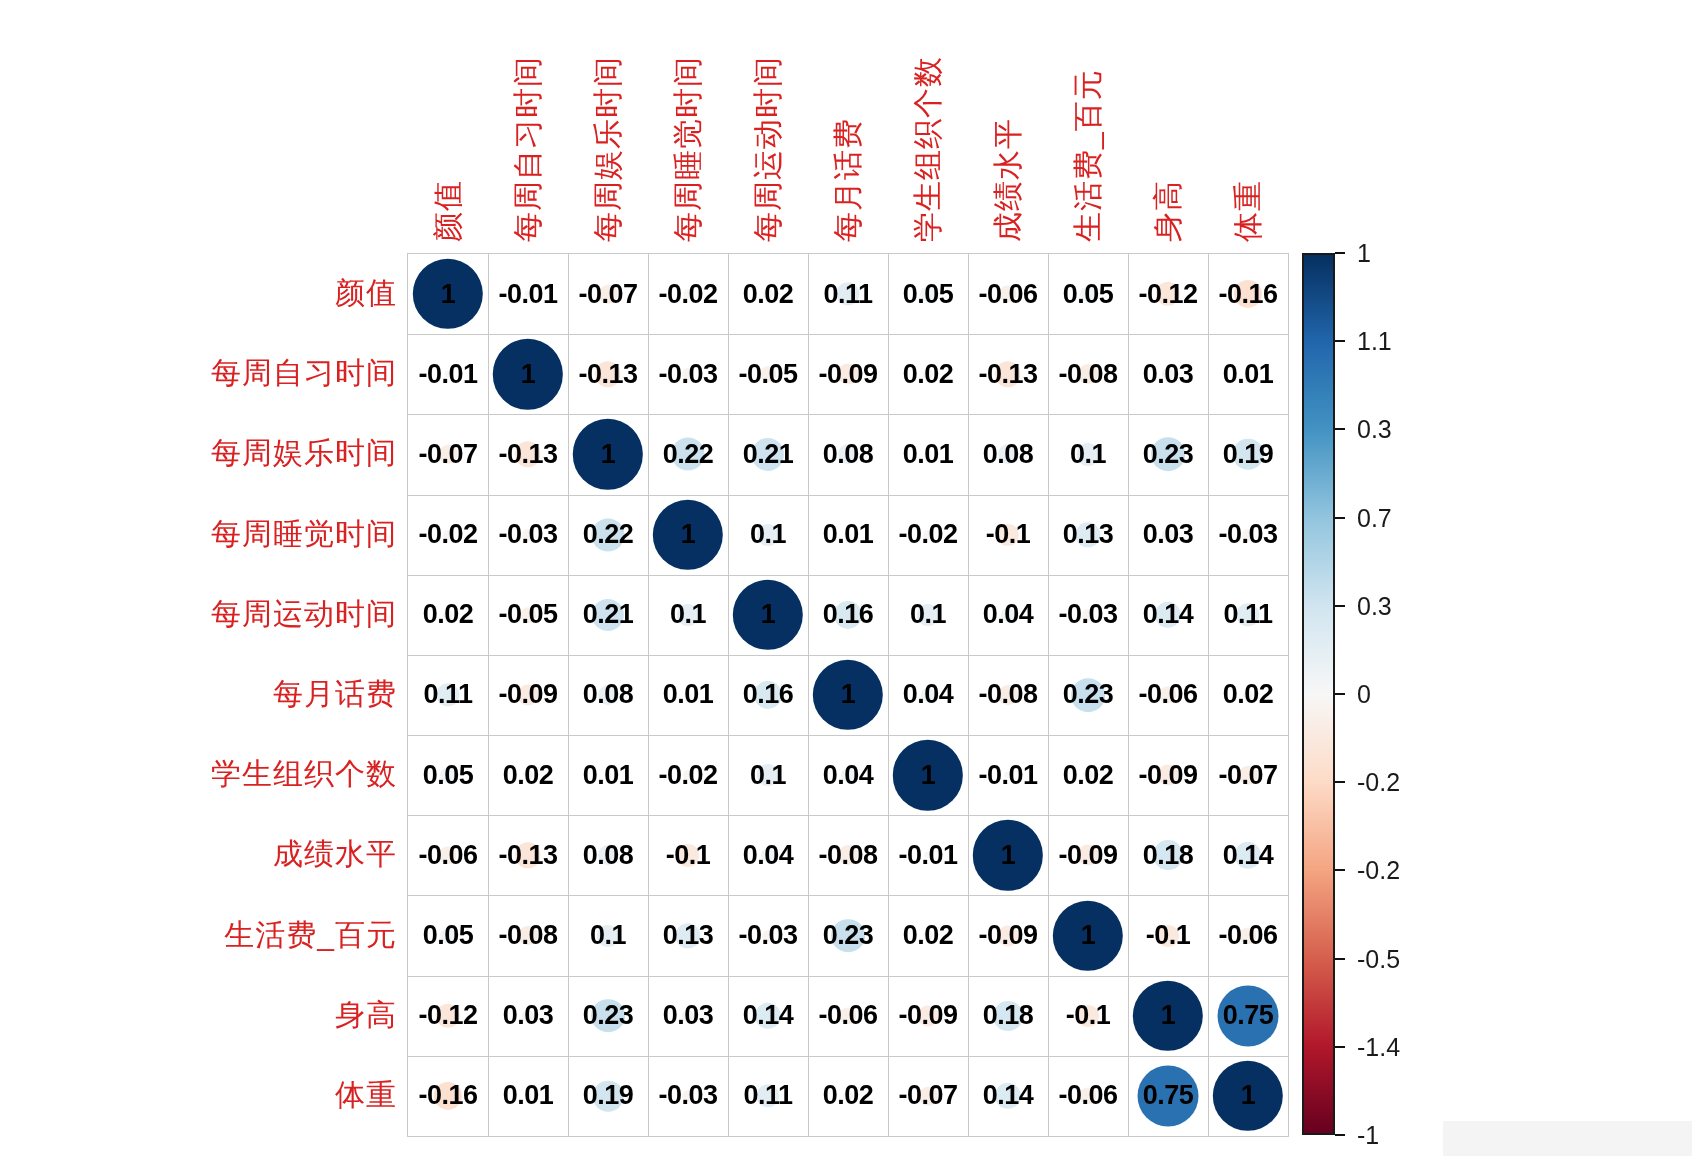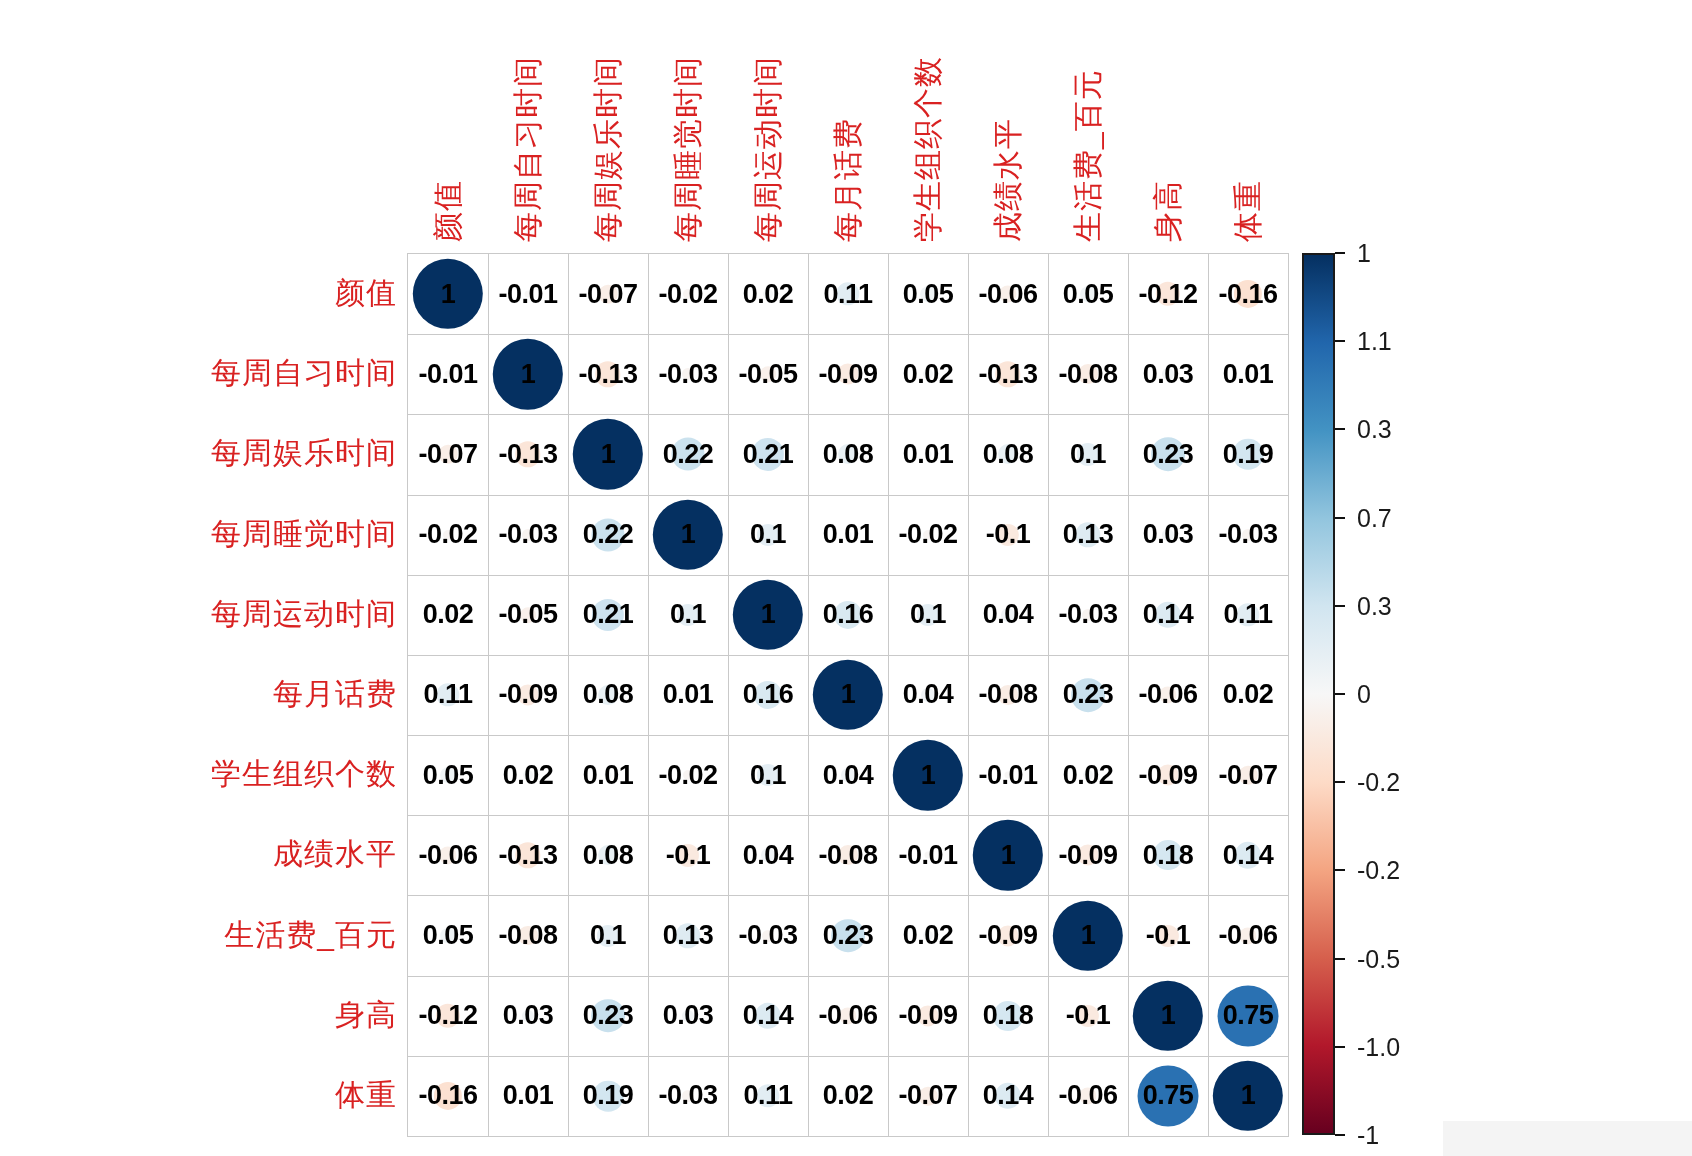--- a/index.html
+++ b/index.html
@@ -576,18 +576,18 @@
       <div class="cb-tick-label" style="left: 1357px; top: 590.8px;">0.3</div>
       <div class="cb-tick" style="left: 1335px; top: 693px; width: 10px; height: 2px;"></div>
       <div class="cb-tick-label" style="left: 1357px; top: 679px;">0</div>
       <div class="cb-tick" style="left: 1335px; top: 781.2px; width: 10px; height: 2px;"></div>
       <div class="cb-tick-label" style="left: 1357px; top: 767.2px;">-0.2</div>
       <div class="cb-tick" style="left: 1335px; top: 869.4px; width: 10px; height: 2px;"></div>
       <div class="cb-tick-label" style="left: 1357px; top: 855.4px;">-0.2</div>
       <div class="cb-tick" style="left: 1335px; top: 957.6px; width: 10px; height: 2px;"></div>
       <div class="cb-tick-label" style="left: 1357px; top: 943.6px;">-0.5</div>
       <div class="cb-tick" style="left: 1335px; top: 1045.8px; width: 10px; height: 2px;"></div>
-      <div class="cb-tick-label" style="left: 1357px; top: 1031.8px;">-1.0</div>
+      <div class="cb-tick-label" style="left: 1357px; top: 1031.8px;">-1.4</div>
       <div class="cb-tick" style="left: 1335px; top: 1134px; width: 10px; height: 2px;"></div>
       <div class="cb-tick-label" style="left: 1357px; top: 1120px;">-1</div>
     </div>
   <div id="watermark-strip" style="left: 1443px; top: 1121px; width: 249px; height: 35px;"></div>
 </div>
 
 </body></html>

